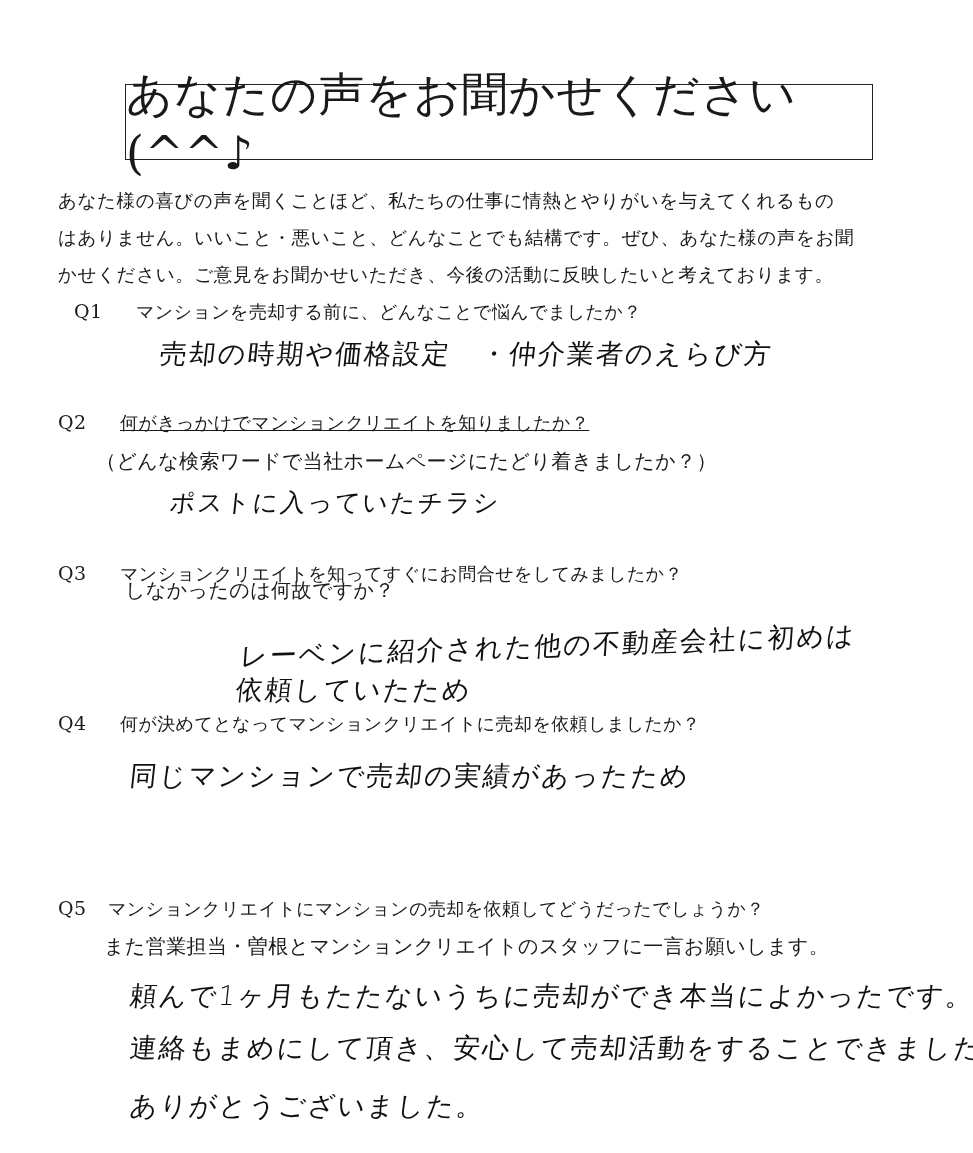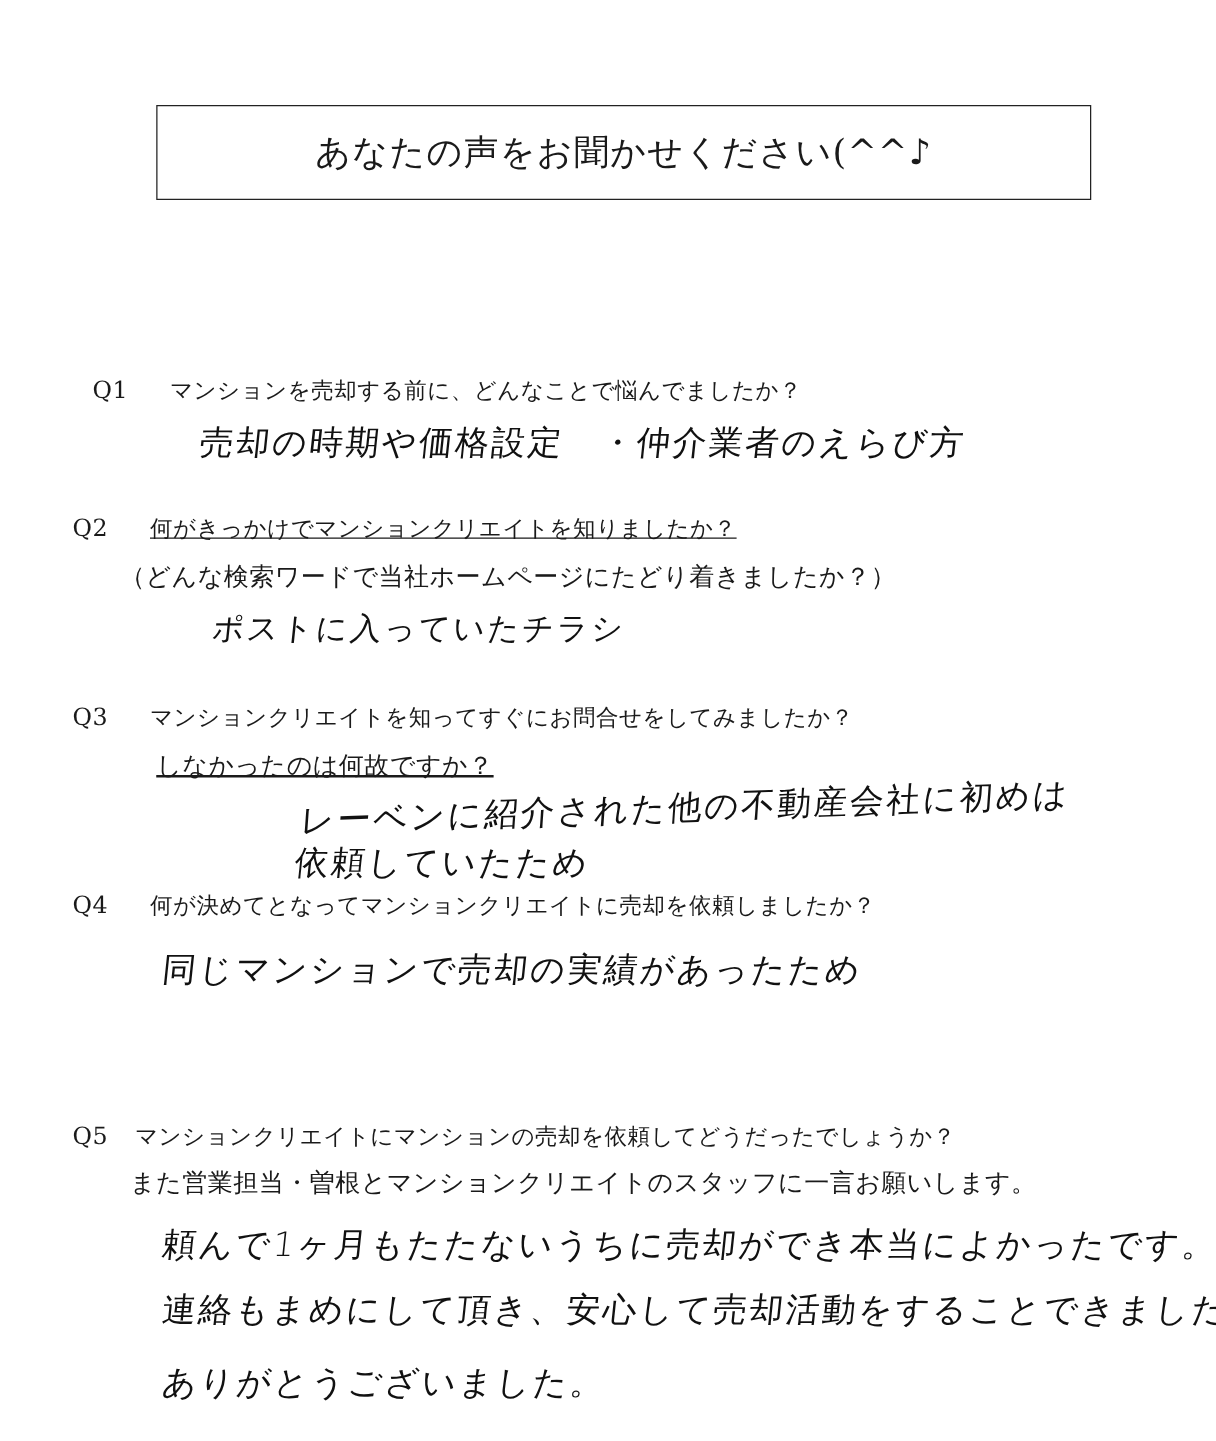--- a/index.html
+++ b/index.html
@@ -5,21 +5,21 @@
   html, body { margin: 0; padding: 0; background: #ffffff; }
   body {
     width: 973px; height: 1153px; position: relative; overflow: hidden;
     font-family: "DejaVu Serif", "Liberation Serif", serif;
     color: #1a1a1a;
   }
   .title-box {
     position: absolute; left: 125px; top: 84px; width: 748px; height: 76px;
     border: 1.5px solid #222; box-sizing: border-box;
     display: flex; align-items: center; justify-content: center;
-    font-size: 28px; letter-spacing: 1px; font-weight: normal;
+    font-size: 46px; letter-spacing: 1px; font-weight: normal;
   }
   .intro {
     position: absolute; left: 58px; top: 182px; width: 900px;
     font-family: "DejaVu Sans", "Liberation Sans", sans-serif;
     font-size: 18.5px; line-height: 37px; letter-spacing: 0.6px;
   }
   .intro div { white-space: nowrap; }
   .q {
     position: absolute; left: 58px;
     font-family: "DejaVu Sans", "Liberation Sans", sans-serif;
@@ -37,37 +37,40 @@
     font-size: 27px; font-weight: 300; color: #111;
     transform: skewX(-6deg); letter-spacing: 2px;
   }
 </style>
 </head>
 <body>
 
 <div class="title-box">あなたの声をお聞かせください(^^♪</div>
 
 <div class="intro">
+  <div>あなた様の喜びの声を聞くことほど、私たちの仕事に情熱とやりがいを与えてくれるもの</div>
+  <div>はありません。いいこと・悪いこと、どんなことでも結構です。ぜひ、あなた様の声をお聞</div>
+  <div>かせください。ご意見をお聞かせいただき、今後の活動に反映したいと考えております。</div>
 </div>
 
 <div class="q" style="top:300px;margin-left:16px;">
   <span class="num">Q1</span><span>マンションを売却する前に、どんなことで悩んでましたか？</span>
 </div>
 <div class="hand" style="left:160px; top:336px;">売却の時期や価格設定　・仲介業者のえらび方</div>
 
 <div class="q" style="top:411px;text-decoration:underline;">
   <span class="num">Q2</span><span>何がきっかけでマンションクリエイトを知りましたか？</span>
 </div>
 <div class="sub" style="left:96px; top:448px;">（どんな検索ワードで当社ホームページにたどり着きましたか？）</div>
 <div class="hand" style="left:170px; top:486px; font-size:25px;">ポストに入っていたチラシ</div>
 
 <div class="q" style="top:562px;">
   <span class="num">Q3</span><span>マンションクリエイトを知ってすぐにお問合せをしてみましたか？</span>
 </div>
-<div class="sub" style="left:125px; top:599px;text-decoration:underline;">しなかったのは何故ですか？</div>
+<div class="sub" style="left:125px; top:577px;">しなかったのは何故ですか？</div>
 <div class="hand" style="left:240px; top:628px; transform: rotate(-2deg) skewX(-6deg);">レーベンに紹介された他の不動産会社に初めは</div>
 <div class="hand" style="left:236px; top:672px;">依頼していたため</div>
 
 <div class="q" style="top:712px;">
   <span class="num">Q4</span><span>何が決めてとなってマンションクリエイトに売却を依頼しましたか？</span>
 </div>
 <div class="hand" style="left:130px; top:758px;">同じマンションで売却の実績があったため</div>
 
 <div class="q" style="top:897px;">
   <span class="num" style="width:50px;">Q5</span><span>マンションクリエイトにマンションの売却を依頼してどうだったでしょうか？</span>

